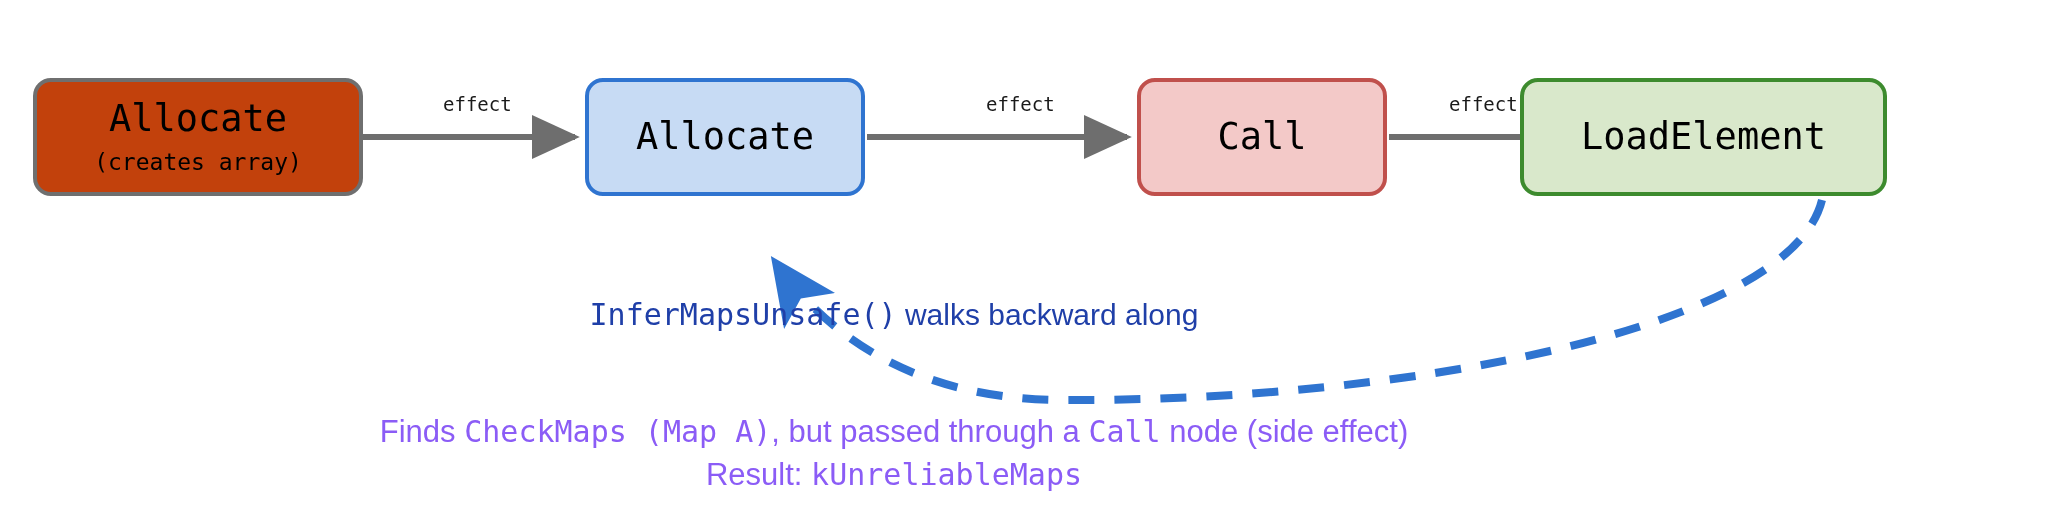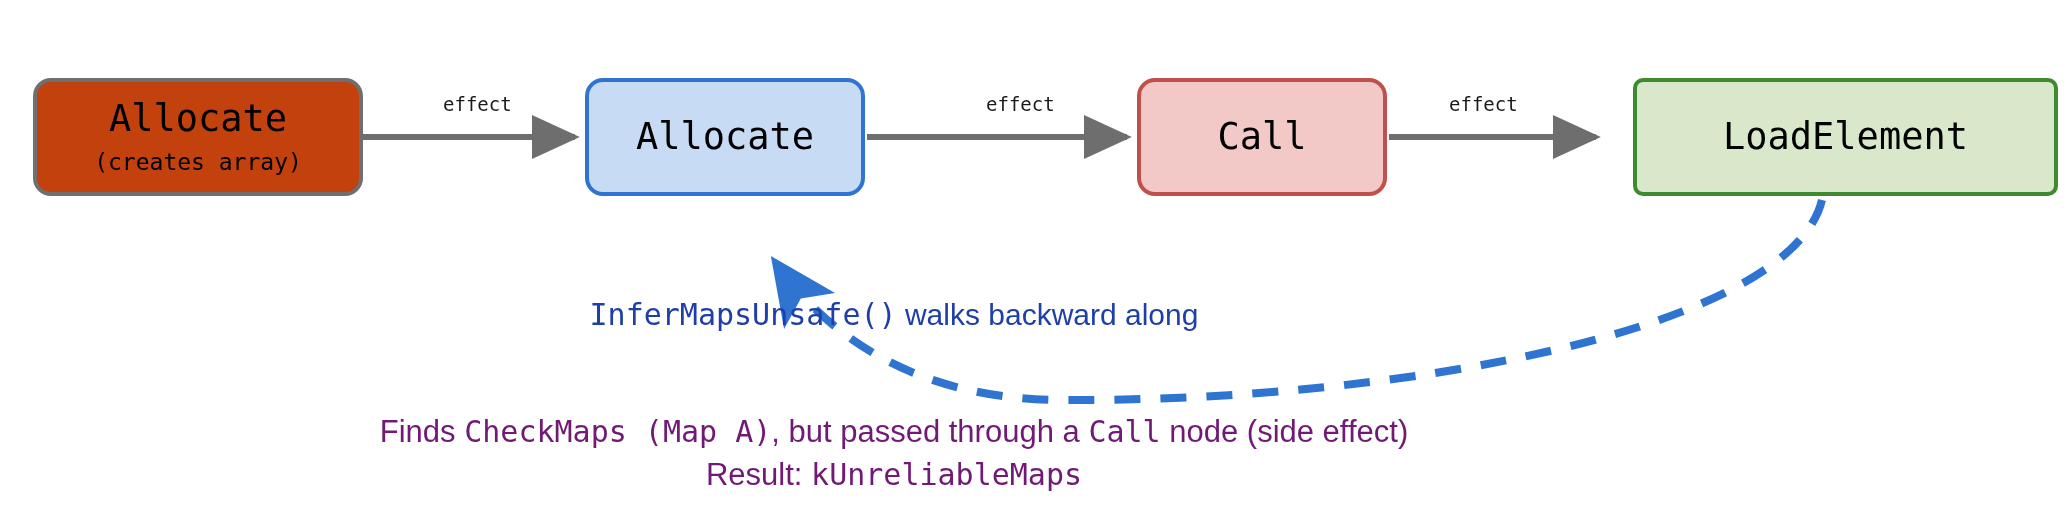--- a/index.html
+++ b/index.html
@@ -67,25 +67,24 @@
     background: #c7dbf4;
     border-color: #2f74d0;
   }
   #node-call {
     left: 1137px;
     width: 250px;
     background: #f3c9c8;
     border-color: #c0504c;
   }
   #node-loadelement {
-    left: 1633px;
-    width: 425px;
+    left: 1520px;
+    width: 367px;
     background: #d9e8cb;
     border-color: #3d8b2e;
-    border-radius: 10px;
   }
 
   
   .effect-label {
     position: absolute;
     font-family: "DejaVu Sans Mono", "Liberation Mono", monospace;
     font-size: 19px;
     line-height: 28px;
     color: #1a1a1a;
     white-space: nowrap;
@@ -115,21 +114,21 @@
   }
   #infer-annotation .sans {
     font-family: "Liberation Sans", sans-serif;
     font-size: 30px;
   }
 
   #caption {
     top: 410px;
     font-size: 31px;
     line-height: 43px;
-    color: #701a75;
+    color: #8b5cf6;
   }
   #caption .mono {
     font-family: "DejaVu Sans Mono", "Liberation Mono", monospace;
     font-size: 30px;
   }
   #caption .sans {
     font-family: "Liberation Sans", sans-serif;
     font-size: 31px;
   }
   .cap-line { display: block; }

